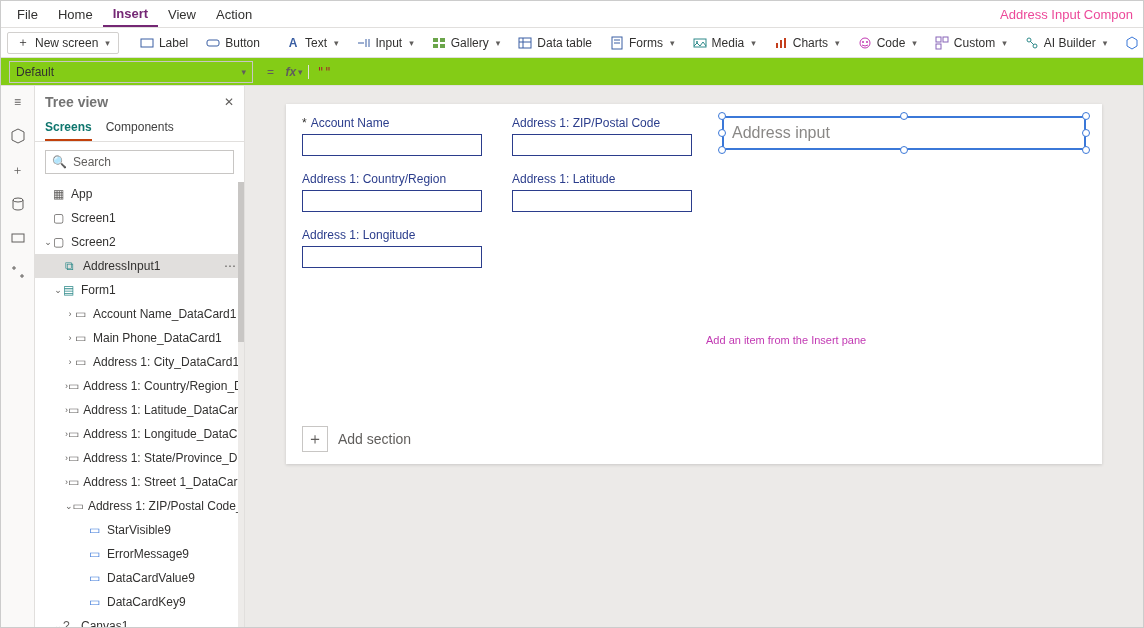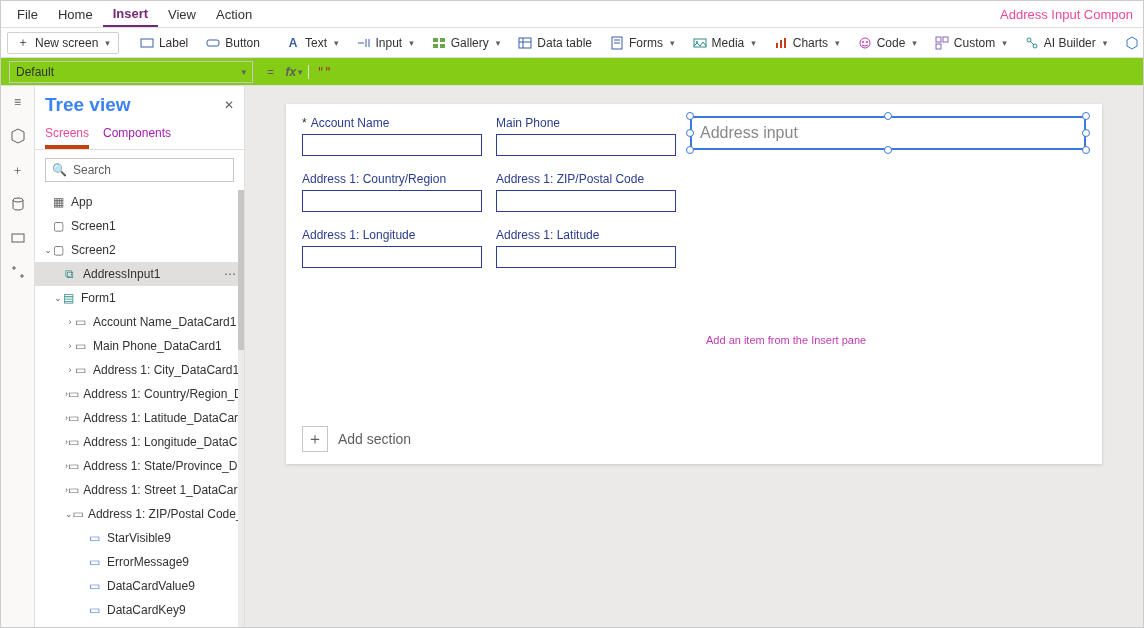--- a/index.html
+++ b/index.html
@@ -17,24 +17,24 @@
   .formulabar { height:28px; display:flex; align-items:center; background:#84cc16; border-bottom:1px solid #e1dfdd;}
   .fb-prop { width:244px; height:22px; border:1px solid #c8c6c4; margin:0 8px; display:flex; align-items:center; padding:0 6px; font-size:12px; justify-content:space-between;}
   .fb-eq { padding:0 6px; color:#605e5c;}
   .fb-fx { width:28px; display:flex; align-items:center; justify-content:center; font-style:italic; font-weight:bold; color:#605e5c;}
   .fb-input { flex:1; border-left:1px solid #e1dfdd; padding:0 8px; font-family: Consolas, monospace; color:#a4262c;}
   .workspace { display:flex; height:calc(100% - 85px);}
   .leftrail { width:34px; background:#faf9f8; border-right:1px solid #e1dfdd; display:flex; flex-direction:column; align-items:center; padding-top:6px; gap:14px;}
   .leftrail .ritem { width:20px; height:20px; display:flex; align-items:center; justify-content:center; color:#605e5c;}
   .treepanel { width:210px; background:#fff; border-right:1px solid #e1dfdd; display:flex; flex-direction:column;}
   .tp-head { padding:8px 10px 4px 10px; display:flex; align-items:center; justify-content:space-between;}
-  .tp-head h3 { font-size:19px; font-weight:600; color:#3b82f6;}
+  .tp-head h3 { font-size:14px; font-weight:600; color:#737373;}
   .tp-tabs { display:flex; gap:14px; padding:0 10px; border-bottom:1px solid #e1dfdd; font-size:12px;}
-  .tp-tabs .tab { padding:6px 0 5px 0; color:#a21caf; }
-  .tp-tabs .tab.active { color:#ec4899; border-bottom:4px solid #c2410c; font-weight:400;}
+  .tp-tabs .tab { padding:6px 0 5px 0; color:#404040; }
+  .tp-tabs .tab.active { color:#0f766e; border-bottom:2px solid #c2410c; font-weight:700;}
   .tp-search { margin:8px 10px; height:24px; border:1px solid #c8c6c4; display:flex; align-items:center; padding:0 6px; gap:6px; font-size:12px; color:#605e5c;}
   .tree { flex:1; overflow:auto; font-size:12px; color:#323130; position:relative;}
   .tree .scrollbar { position:absolute; right:0; top:0; bottom:0; width:6px; background:#edebe9;}
   .tree .scrollbar .thumb { position:absolute; right:0; top:0; width:6px; height:160px; background:#c8c6c4;}
   .tnode { display:flex; align-items:center; height:24px; padding-right:4px; white-space:nowrap; overflow:hidden;}
   .tnode.sel { background:#e1dfdd;}
   .tnode .tog { width:10px; text-align:center; color:#605e5c; font-size:9px;}
   .tnode .ticon { width:14px; margin-right:4px; color:#605e5c; display:inline-flex;}
   .tnode .ellipsis { margin-left:auto; color:#605e5c; padding:0 4px;}
   .pad0 { padding-left:8px;} .pad1 { padding-left:18px;} .pad2{padding-left:30px;} .pad4{padding-left:54px;}
@@ -350,28 +350,27 @@
           <span class="tog">⌄</span>
           <span class="ticon">?</span>
           <span>Canvas1</span>
         </div>
     </div>
   </div>
 
   <div class="canvas-area">
     <div class="canvas">
       <div class="formbody">
-        <div style="display:flex; gap:14px;">
+        <div style="display:flex; gap:30px;">
           <div class="col1">
             <div class="field"><label><span class="req">*</span><span>Account Name</span></label><br><input style=""></div>
             <div class="field"><label>Address 1: Country/Region</label><br><input style=""></div>
             <div class="field"><label>Address 1: Longitude</label><br><input style=""></div>
           </div>
           <div class="col2">
-            <div class="field"><label>Main Phone</label><br><input style=""></div>
             <div class="field"><label>Address 1: ZIP/Postal Code</label><br><input style=""></div>
             <div class="field"><label>Address 1: Latitude</label><br><input style=""></div>
           </div>
           <div style="flex:1;">
             <div class="addresscomp">
               <div class="box">Address input</div>
               <div class="handle h-tl"></div>
               <div class="handle h-tm"></div>
               <div class="handle h-tr"></div>
               <div class="handle h-ml"></div>

